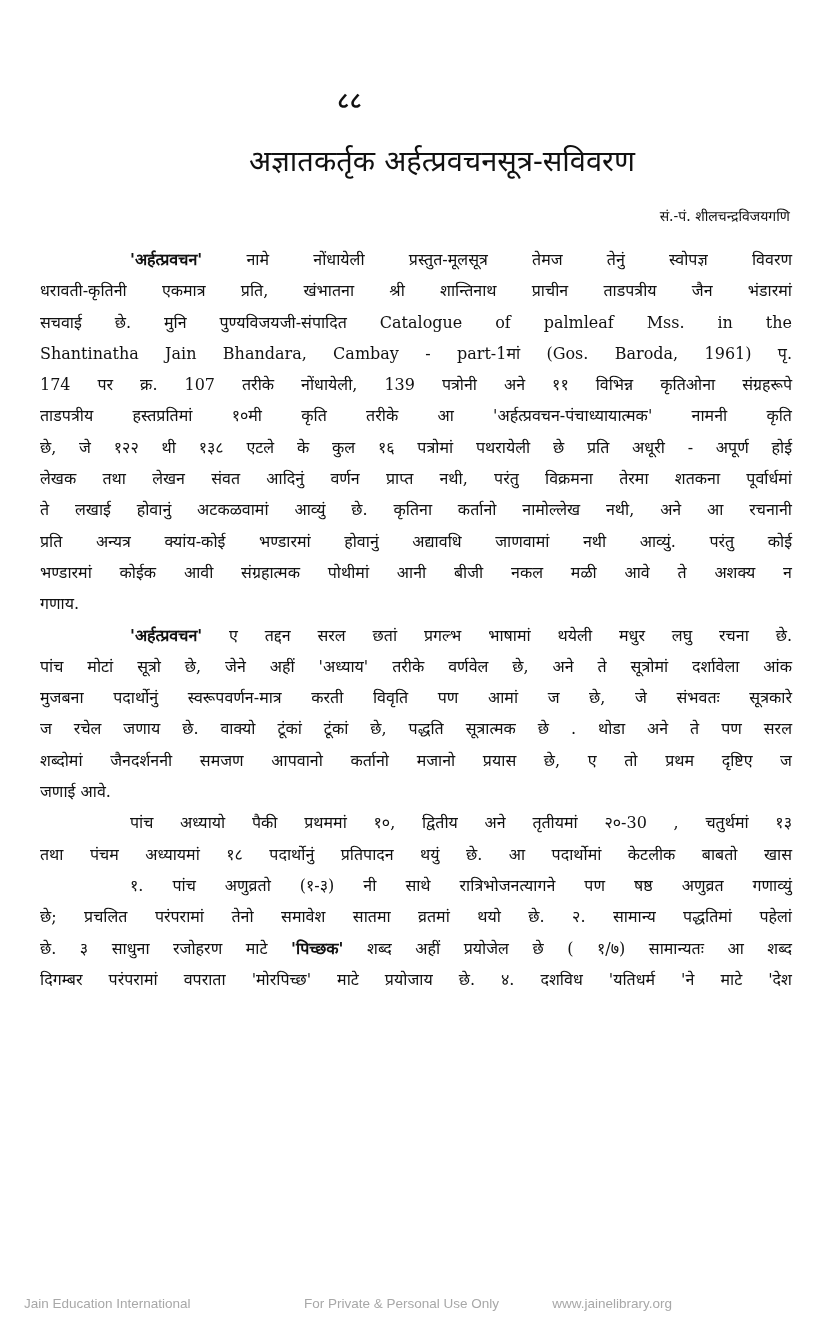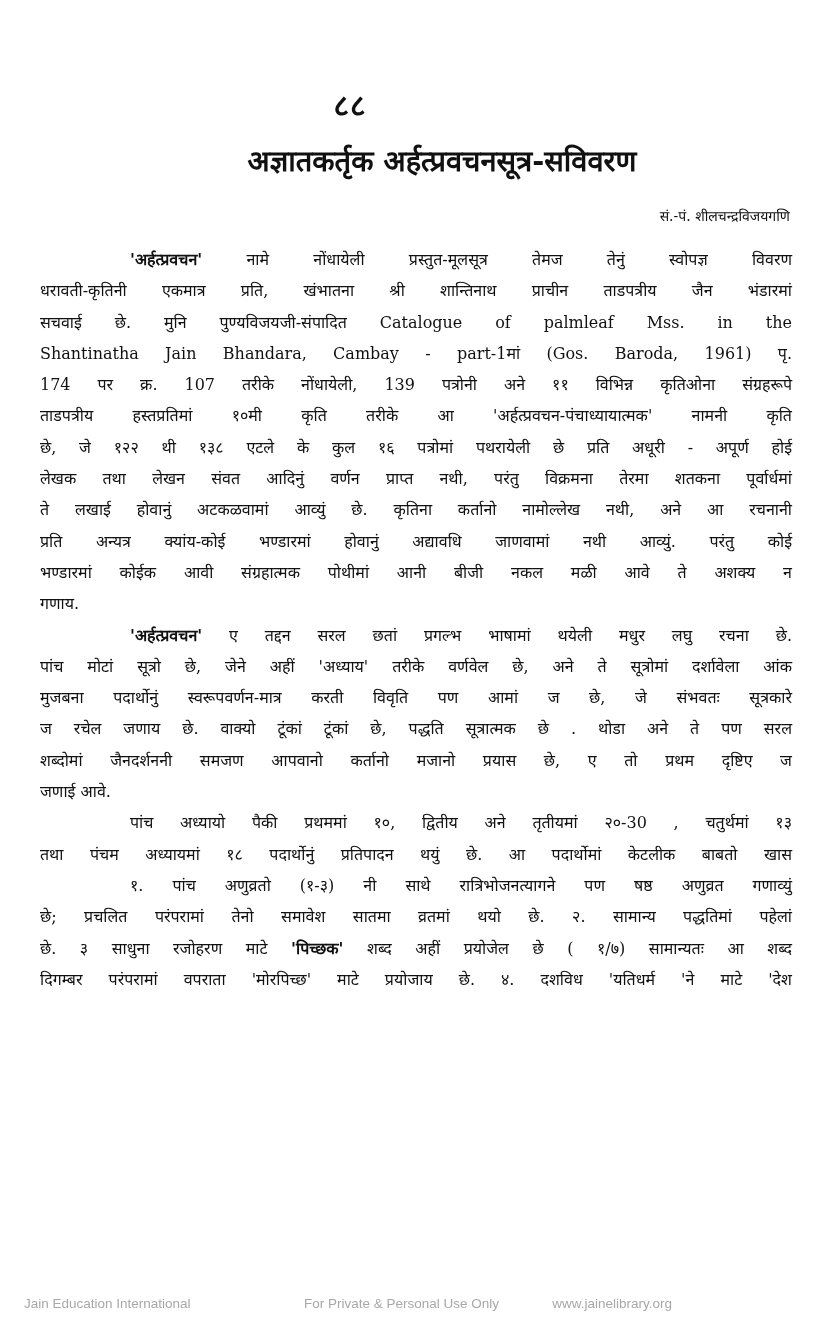--- a/index.html
+++ b/index.html
@@ -2,25 +2,25 @@
 <html><head>
 <meta charset="utf-8">
 <style>
   html, body { margin: 0; padding: 0; }
   body {
     width: 828px; height: 1338px; background: #ffffff; position: relative; overflow: hidden;
     font-family: "DejaVu Serif", "Liberation Serif", serif; color: #111111;
   }
   .page-number {
     position: absolute; left: 0; width: 660px; top: 84px; text-align: center;
-    font-size: 30px; font-weight: bold; letter-spacing: 1px; padding-left: 40px; box-sizing: border-box;
+    font-size: 22px; font-weight: bold; letter-spacing: 1px; padding-left: 40px; box-sizing: border-box;
   }
   .title {
     position: absolute; left: 0; width: 816px; top: 140px; text-align: center;
-    font-size: 29px; font-weight: bold; padding-left: 68px; box-sizing: border-box; white-space: nowrap;
+    font-size: 29px; font-weight: normal; padding-left: 68px; box-sizing: border-box; white-space: nowrap;
   }
   .author {
     position: absolute; right: 38px; top: 206px; font-size: 14px; font-weight: normal; white-space: nowrap;
   }
   .body { position: absolute; left: 40px; top: 244px; width: 752px; }
   .line {
     height: 31.3px; line-height: 31.3px; font-size: 16px; white-space: nowrap;
     text-align: justify; text-align-last: justify; overflow: visible;
   }
   .line.indent { padding-left: 90px; }

